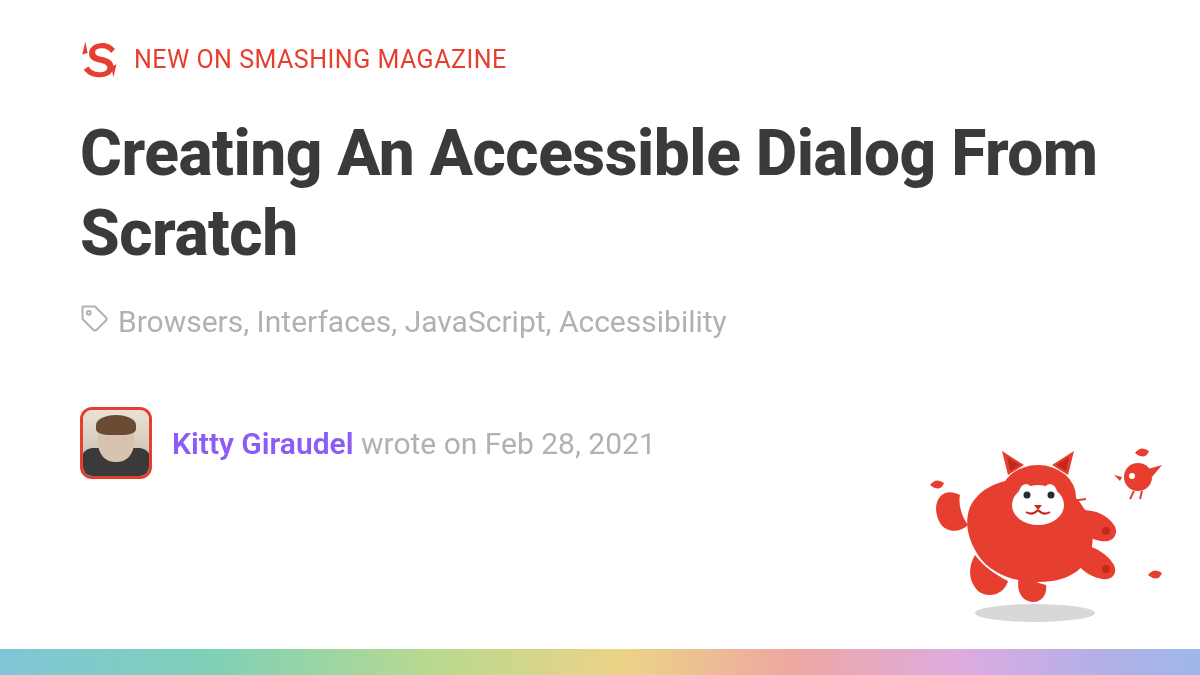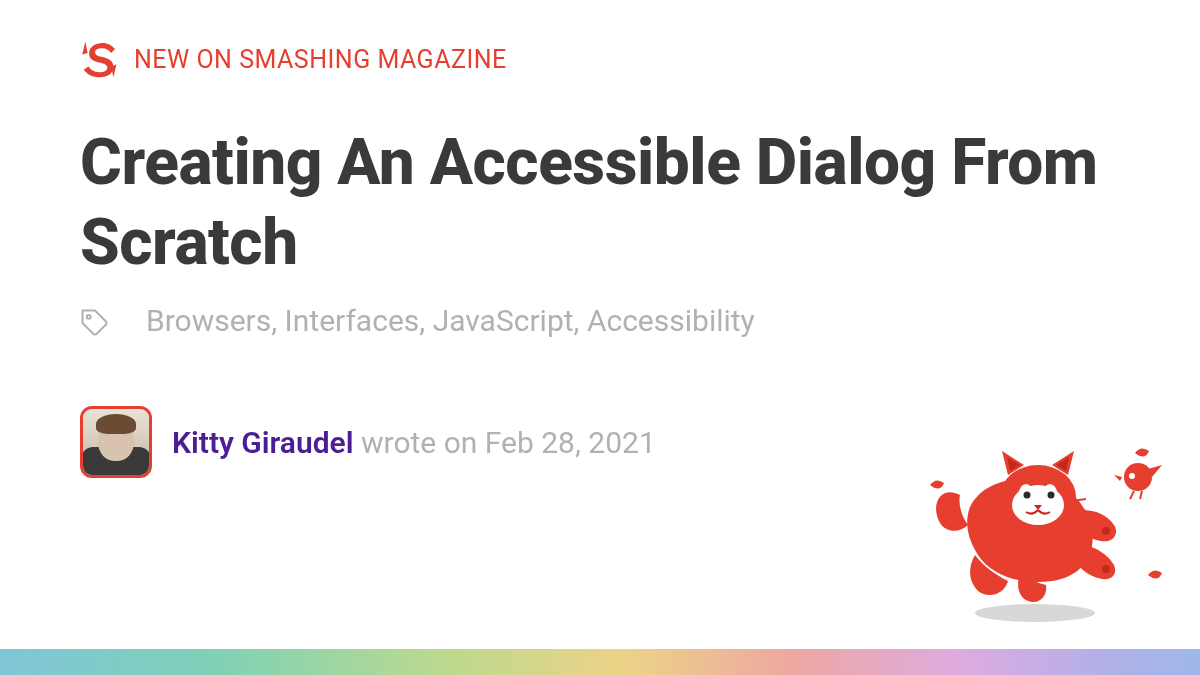--- a/index.html
+++ b/index.html
@@ -11,44 +11,44 @@
       position: relative;
       overflow: hidden;
     }
     .content {
       padding: 40px 80px 0 80px;
     }
     .header-row {
       display: flex;
       align-items: center;
       gap: 16px;
-      margin-bottom: 45px;
+      margin-bottom: 36px;
     }
     .logo {
       width: 38px;
       height: 38px;
     }
     .eyebrow {
       color: #e63e2f;
       font-size: 25px;
       font-weight: 400;
       letter-spacing: 0.5px;
     }
     .title {
       color: #3a3a3a;
       font-size: 64px;
       font-weight: 800;
       line-height: 1.25;
       letter-spacing: -0.5px;
-      margin-bottom: 20px;
+      margin-bottom: 30px;
     }
     .tags-row {
       display: flex;
-      align-items: flex-end;
-      gap: 36px;
+      align-items: flex-start;
+      gap: 8px;
       margin-bottom: 68px;
     }
     .tag-icon {
       width: 30px;
       height: 30px;
       flex-shrink: 0;
     }
     .tags {
       color: #b1b1b1;
       font-size: 30px;
@@ -103,21 +103,21 @@
       height: 28px;
       background: #3a3a3a;
       border-radius: 12px 12px 0 0;
     }
     .byline-text {
       font-size: 30px;
       color: #b1b1b1;
       font-weight: 400;
     }
     .byline-text .author {
-      color: #4c1d95;
+      color: #8b5cf6;
       font-weight: 600;
     }
     .mascot {
       position: absolute;
       right: 30px;
       bottom: 40px;
       width: 250px;
       height: 200px;
     }
     .gradient-bar {

